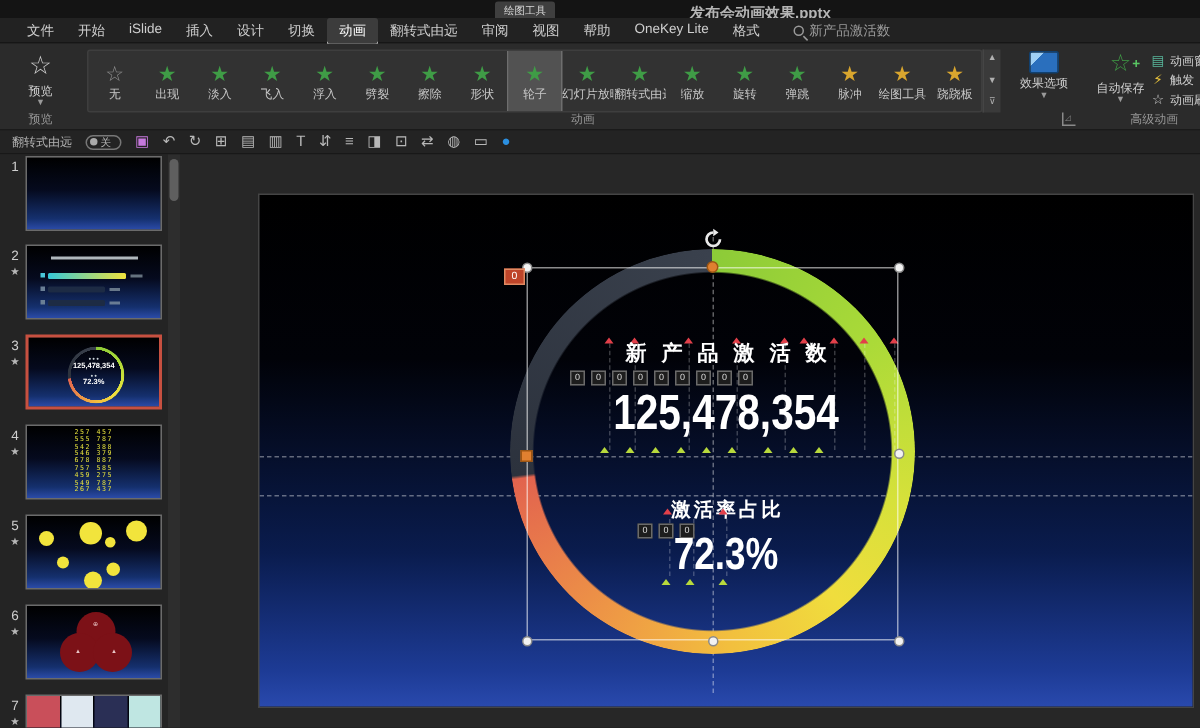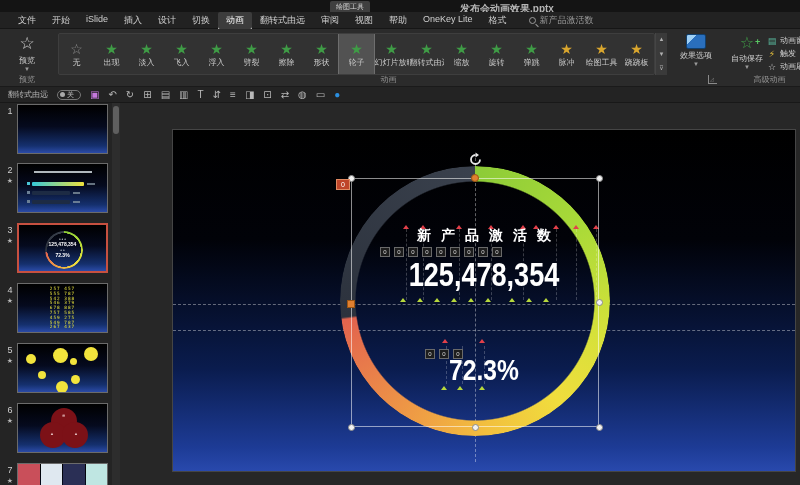--- a/index.html
+++ b/index.html
@@ -510,20 +510,21 @@
       <div class="tri green" style="left:227px;top:168px"></div>
       <div class="tri green" style="left:244px;top:168px"></div>
       <div class="tri green" style="left:261px;top:168px"></div>
       <div class="tri green" style="left:278px;top:168px"></div>
       <div class="tri green" style="left:295px;top:168px"></div>
       <div class="tri green" style="left:312px;top:168px"></div>
       <div class="tri green" style="left:336px;top:168px"></div>
       <div class="tri green" style="left:353px;top:168px"></div>
       <div class="tri green" style="left:370px;top:168px"></div>
 
+      <div class="s-title2">激活率占比</div>
       <div class="tri red" style="left:269px;top:209px"></div>
       <div class="tri red" style="left:306px;top:209px"></div>
 
       <div class="zrow" style="left:252px;top:219px">
 
       <div class="zbox">0</div>
           <div class="zbox">0</div>
           <div class="zbox">0</div>
         </div>
 

